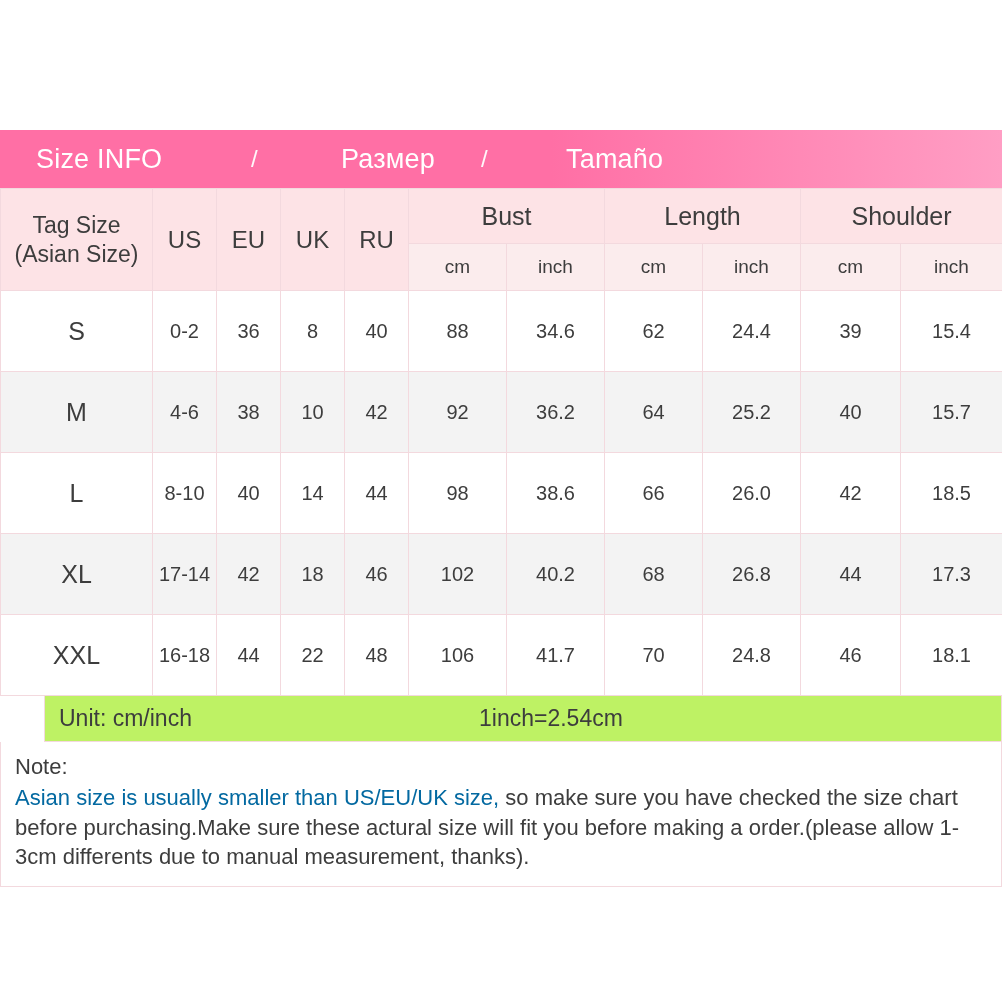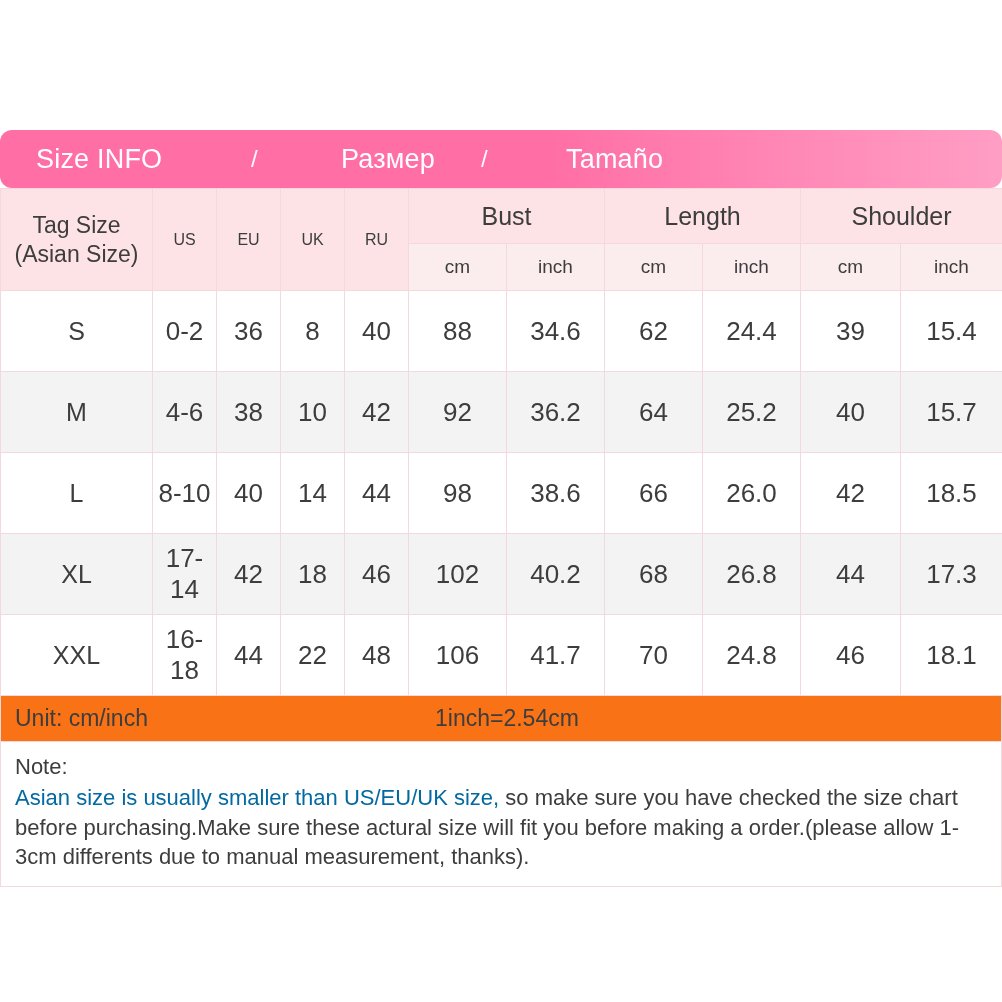--- a/index.html
+++ b/index.html
@@ -24,21 +24,20 @@
   }
 
   
   .title-bar {
     display: flex;
     align-items: center;
     height: 58px;
     background: linear-gradient(to right, #ff6fa5 0%, #ff6fa5 55%, #ff9ec4 100%);
     padding: 0 0 0 36px;
     box-sizing: border-box;
-    border-radius: 12px;
   }
   .title-bar .t {
     color: #ffffff;
     font-size: 27px;
     letter-spacing: .2px;
   }
   .title-bar .sep {
     color: #ffffff;
     font-size: 24px;
     opacity: .95;
@@ -74,25 +73,25 @@
     background: #fbeced !important;
     font-size: 19px;
     color: #444;
     height: 44px;
   }
   .hd-group {
     height: 52px;
     font-size: 25px;
   }
   .hd-small {
-    font-size: 16px;
+    font-size: 24px;
   }
   tbody td {
     height: 78px;
-    font-size: 26px;
+    font-size: 20px;
     background: #ffffff;
   }
   tbody tr.alt td {
     background: #f3f3f3;
   }
   tbody td.c-first {
     font-size: 25px;
   }
   
   col.c-tag   { width: 152px; }
@@ -109,23 +108,24 @@
 
   
   .unit-row {
     display: flex;
     align-items: center;
     height: 46px;
     border-left: 1px solid #f3d9de;
     border-right: 1px solid #f3d9de;
     border-bottom: 1px solid #f3d9de;
     box-sizing: border-box;
-    background: #f97316;
+    background: #bef264;
     font-size: 23px;
     color: #3d3d3d;
+    margin-left: 44px;
   }
   .unit-row .u1 { padding-left: 14px; width: 420px; }
   .unit-row .u2 { }
 
   
   .note {
     border: 1px solid #f3d9de;
     border-top: none;
     box-sizing: border-box;
     padding: 10px 3px 14px 14px;

